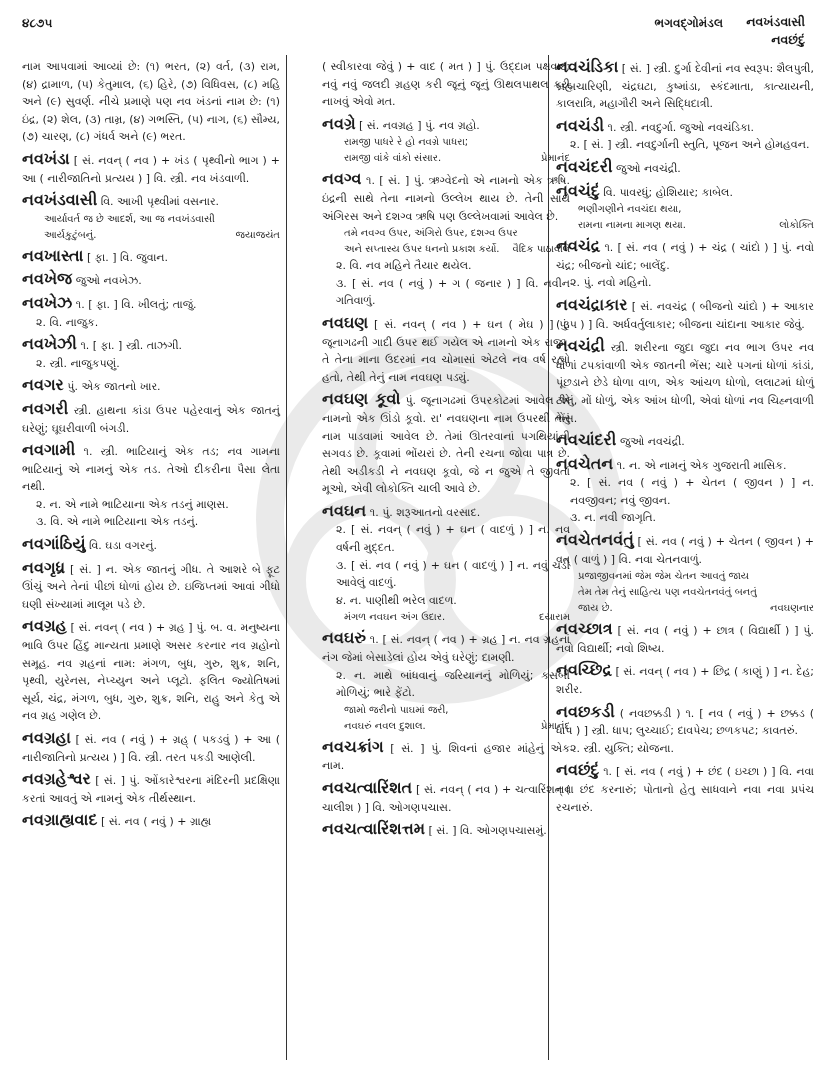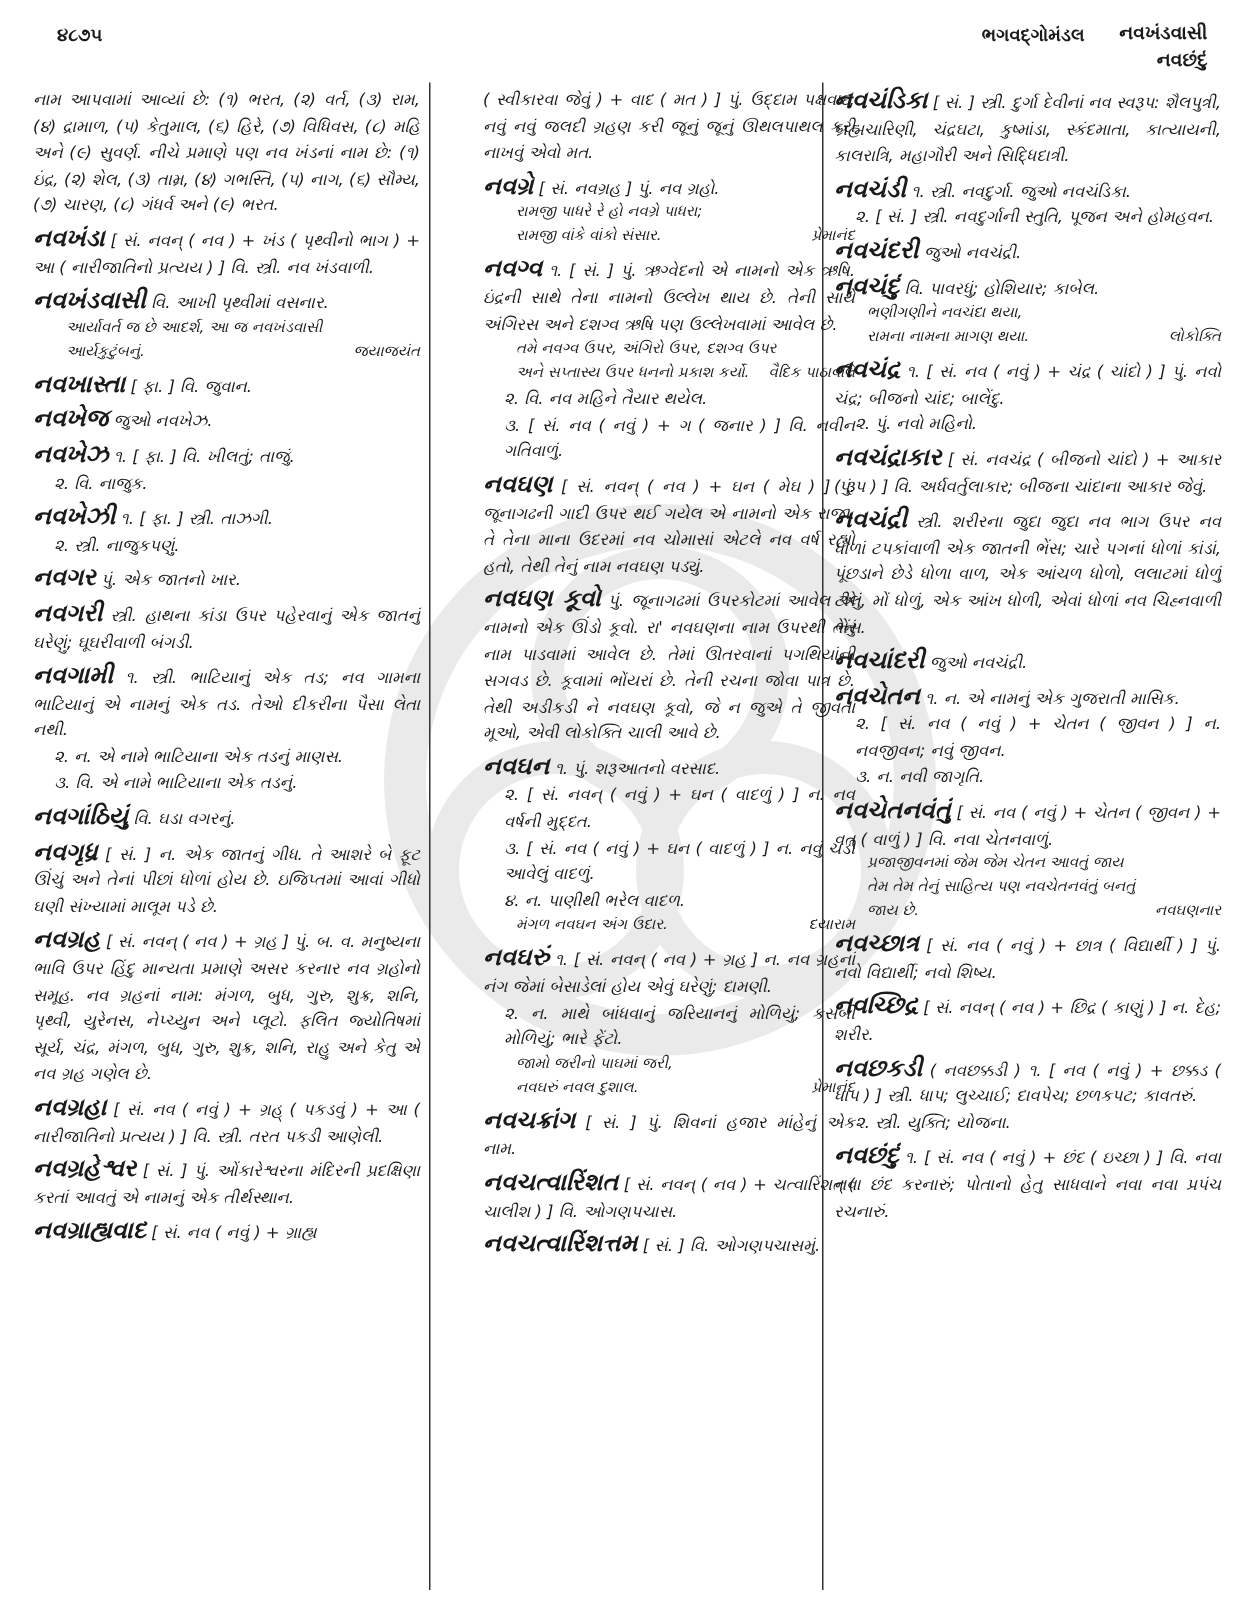--- a/index.html
+++ b/index.html
@@ -1,24 +1,24 @@
 <!DOCTYPE html>
 <html><head>
 <meta charset="utf-8">
 <style>
   html,body{margin:0;padding:0;background:#fff;}
   body{width:825px;height:1067px;position:relative;overflow:hidden;
        font-family:"DejaVu Sans",sans-serif;color:#1a1a1a;}
   .watermark{position:absolute;left:250px;top:300px;width:380px;height:440px;pointer-events:none;opacity:.08}
   .hdr{position:absolute;top:10px;left:0;width:825px;height:40px;font-size:12px;font-weight:bold;}
-  .hdr .pg{position:absolute;left:22px;top:6px;margin-left:16px;}
+  .hdr .pg{position:absolute;left:22px;top:6px;}
   .hdr .title{position:absolute;left:0;width:723px;text-align:right;top:6px;}
   .hdr .gw1{position:absolute;right:20px;top:4px;font-size:12.5px;}
   .hdr .gw2{position:absolute;right:20px;top:22px;font-size:12.5px;}
-  .col{position:absolute;top:58px;font-size:11px;line-height:17.6px;text-align:justify;font-style:italic;}
+  .col{position:absolute;top:58px;font-size:11px;line-height:17.6px;text-align:justify;}
   .c1{left:22px;width:258px;}
   .c2{left:294px;width:248px;margin-left:28px;}
   .c3{left:556px;width:258px;}
   .rule{position:absolute;top:55px;width:1px;background:#333;}
   .r1{left:286px;height:1005px;}
   .r2{left:548px;height:1005px;}
   .entry{margin:0 0 4px 0;}
   .entry .sub{display:block;padding-left:14px;}
   .hw{font-weight:bold;font-size:16px;}
   .quote{display:block;padding-left:22px;font-size:10px;line-height:16px;}

